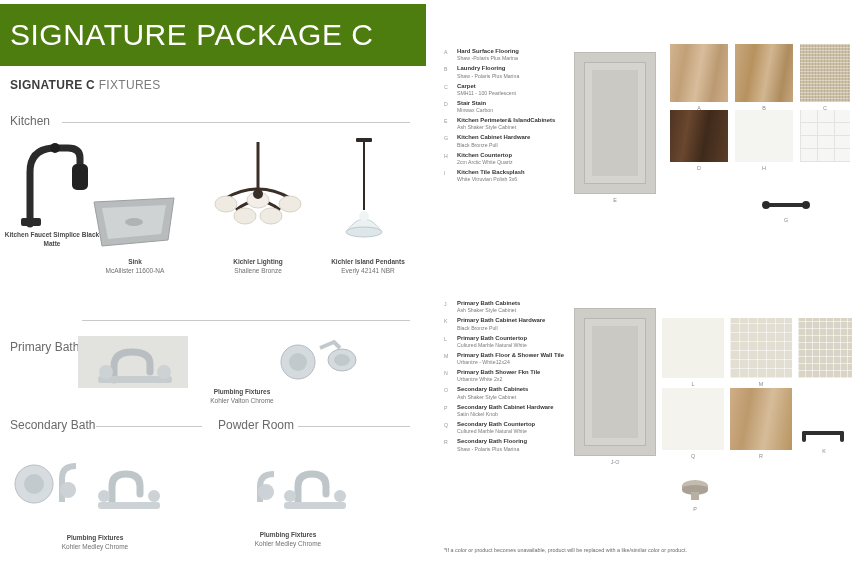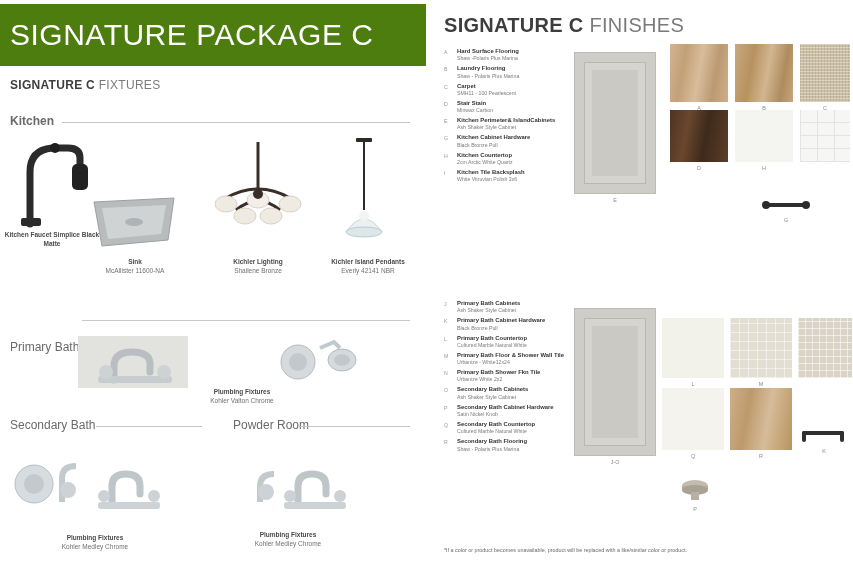--- a/index.html
+++ b/index.html
@@ -74,21 +74,21 @@
 
     <div class="banner">
       <div class="banner-title">SIGNATURE PACKAGE C</div>
     </div>
 
     <div class="sig-fixtures">
       <span class="bold">SIGNATURE C</span>
       <span class="light">FIXTURES</span>
     </div>
 
-    <div class="section-head" style="left:10px; top:114px;font-weight:bold;">Kitchen</div>
+    <div class="section-head" style="left:10px; top:114px;">Kitchen</div>
     <div class="rule" style="left:62px; top:122px; width:348px;"></div>
 
     <svg style="position:absolute; left:10px; top:132px;" width="86" height="96" viewBox="0 0 86 96">
       <path d="M20 92 L20 40 Q20 18 42 16 L58 16 Q70 16 70 26 L70 34" stroke="#2b2b2b" stroke-width="7" fill="none" stroke-linecap="round"></path>
       <rect x="62" y="32" width="16" height="26" rx="5" fill="#222"></rect>
       <rect x="11" y="86" width="20" height="8" rx="2" fill="#2b2b2b"></rect>
       <circle cx="45" cy="16" r="5" fill="#1e1e1e"></circle>
     </svg>
     <div class="caption" style="left:2px; top:231px; width:100px;">
       <span class="nm">Kitchen Faucet Simplice Black Matte</span>
@@ -151,21 +151,21 @@
       <ellipse cx="66" cy="30" rx="14" ry="11" fill="#d5dade" stroke="#b4bbbe"></ellipse>
       <ellipse cx="66" cy="30" rx="8" ry="6" fill="#c2c9cd"></ellipse>
     </svg>
     <div class="caption" style="left:182px; top:388px; width:120px;">
       <span class="nm">Plumbing Fixtures</span>
       <span class="sub">Kohler Valton Chrome</span>
     </div>
 
     <div class="section-head" style="left:10px; top:418px;">Secondary Bath</div>
     <div class="rule" style="left:96px; top:426px; width:106px;"></div>
-    <div class="section-head" style="left:218px; top:418px;margin-left:15px;">Powder Room</div>
+    <div class="section-head" style="left:218px; top:418px;">Powder Room</div>
     <div class="rule" style="left:298px; top:426px; width:112px;"></div>
 
     <svg style="position:absolute; left:6px; top:440px;" width="160" height="92" viewBox="0 0 160 92">
       <circle cx="28" cy="44" r="19" fill="#d7dce0" stroke="#b7bec1"></circle>
       <circle cx="28" cy="44" r="10" fill="#c3cacd"></circle>
       <path d="M56 62 L56 38 Q56 26 70 26" stroke="#c3cacd" stroke-width="6" fill="none"></path>
       <circle cx="62" cy="50" r="8" fill="#ccd2d5"></circle>
       <path d="M106 64 L106 46 Q106 34 120 34 Q134 34 134 46 L134 54" stroke="#bfc6c9" stroke-width="7" fill="none" stroke-linecap="round"></path>
       <rect x="92" y="62" width="62" height="7" rx="3" fill="#ccd2d5"></rect>
       <circle cx="98" cy="56" r="6" fill="#ccd2d5"></circle>
@@ -185,24 +185,20 @@
       <circle cx="100" cy="50" r="6" fill="#ccd2d5"></circle>
     </svg>
     <div class="caption" style="left:228px; top:531px; width:120px;">
       <span class="nm">Plumbing Fixtures</span>
       <span class="sub">Kohler Medley Chrome</span>
     </div>
   </div>
 
   <div class="right">
 
-    <div class="right-title">
-      <span class="b">SIGNATURE C</span>
-      <span class="l">FINISHES</span>
-    </div>
 
     <div class="legend" style="left:14px; top:48px; width:130px;">
       <div class="legend-row">
           <span class="legend-letter">A</span>
           <span class="legend-name">Hard Surface Flooring</span>
           <span class="legend-desc">Shaw -Polaris Plus Marina</span>
         </div>
       <div class="legend-row">
           <span class="legend-letter">B</span>
           <span class="legend-name">Laundry Flooring</span>

